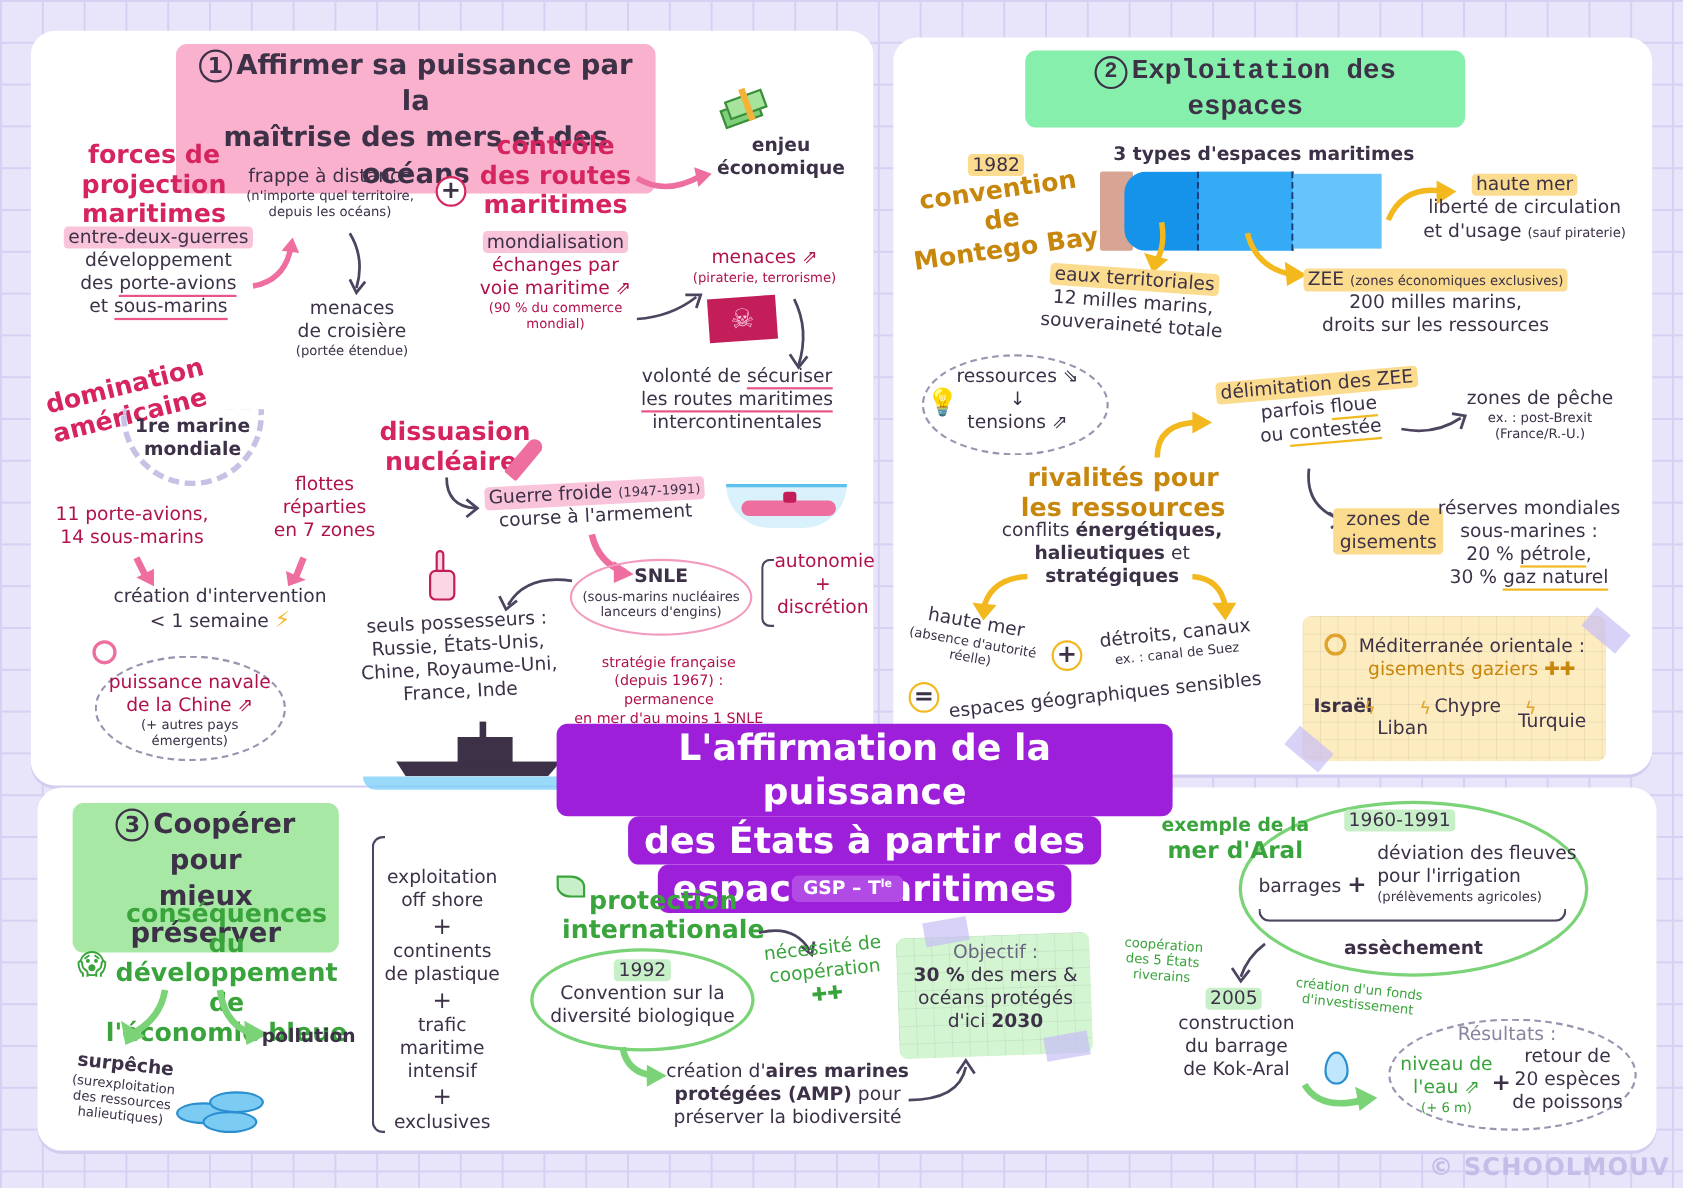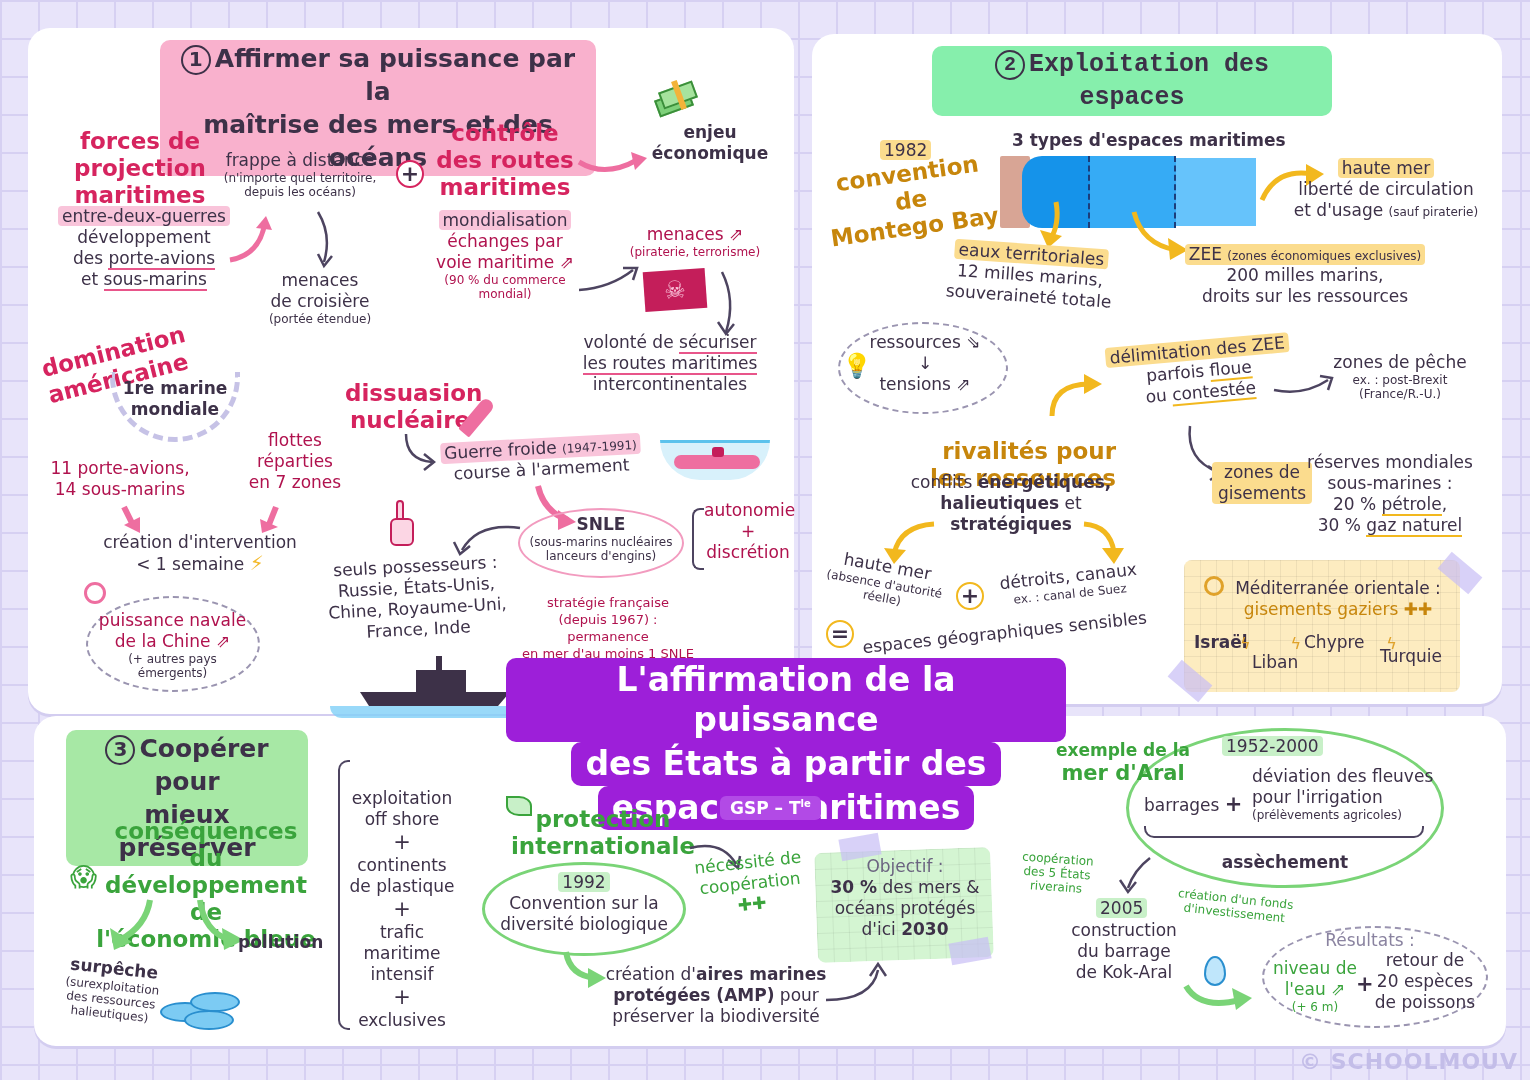--- a/index.html
+++ b/index.html
@@ -283,21 +283,21 @@
 </div>
 
 <div class="dashed-ellipse" style="left:838px;top:322px;width:170px;height:92px;"></div>
 <div class="abs" style="left:842px;top:352px;width:22px;height:30px;color:#f2b81e;font-size:24px;">💡</div>
 <div class="abs c md dark" style="left:860px;top:332px;width:130px;">
   <div>ressources ⇘</div>
   <div>↓</div>
   <div>tensions ⇗</div>
 </div>
 
-<div class="abs c bold xl gold" style="left:926px;top:438px;width:190px;text-align:right;">
+<div class="abs c bold xl gold" style="left:926px;top:422px;width:190px;">
   <div>rivalités pour</div>
   <div>les ressources</div>
 </div>
 <div class="abs c md dark" style="left:896px;top:472px;width:230px;">
   <div>conflits <b>énergétiques,</b></div>
   <div><b>halieutiques</b> et</div>
   <div><b>stratégiques</b></div>
 </div>
 <svg class="arrow" style="left:1040px;top:370px" width="70" height="50">
     <path d="M12 46 Q12 14 50 14" stroke="#f2b81e" stroke-width="5" fill="none"></path>
@@ -457,21 +457,21 @@
   <div><b>30 %</b> des mers &amp;</div>
   <div>océans protégés</div>
   <div>d'ici <b>2030</b></div>
 </div>
 
 <div class="solid-ellipse" style="left:1126px;top:728px;width:318px;height:160px;border:3px solid #7ad477;"></div>
 <div class="abs c bold lg green" style="left:1048px;top:740px;width:150px;">
   <div class="md">exemple de la</div>
   <div>mer d'Aral</div>
 </div>
-<div class="abs md dark" style="left:1222px;top:736px;"><span class="hl-green">1952-2000</span></div>
+<div class="abs md dark" style="left:1222px;top:736px;"><span class="hl-green">1960-1991</span></div>
 <div class="abs md dark" style="left:1144px;top:792px;"><span>barrages</span> <b class="lg">+</b></div>
 <div class="abs md dark" style="left:1252px;top:766px;width:190px;">
   <div>déviation des fleuves</div>
   <div>pour l'irrigation</div>
   <div class="sm">(prélèvements agricoles)</div>
 </div>
 <div class="abs" style="left:1144px;top:826px;width:280px;height:12px;border:2px solid #4d4460;border-top:none;border-radius:0 0 10px 10px;"></div>
 <div class="abs c bold md dark" style="left:1200px;top:852px;width:170px;">assèchement</div>
 <svg class="arrow" style="left:1118px;top:856px" width="40" height="40">
     <path d="M32 2 Q16 14 10 32" stroke="#4d4460" stroke-width="2.5" fill="none"></path>

